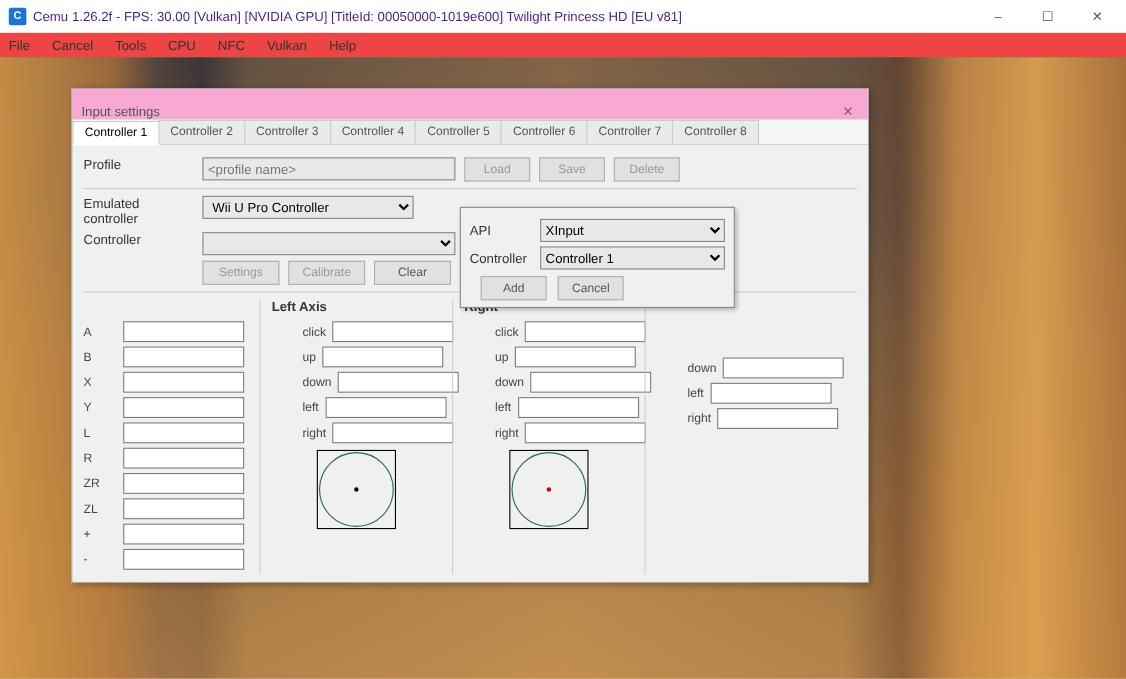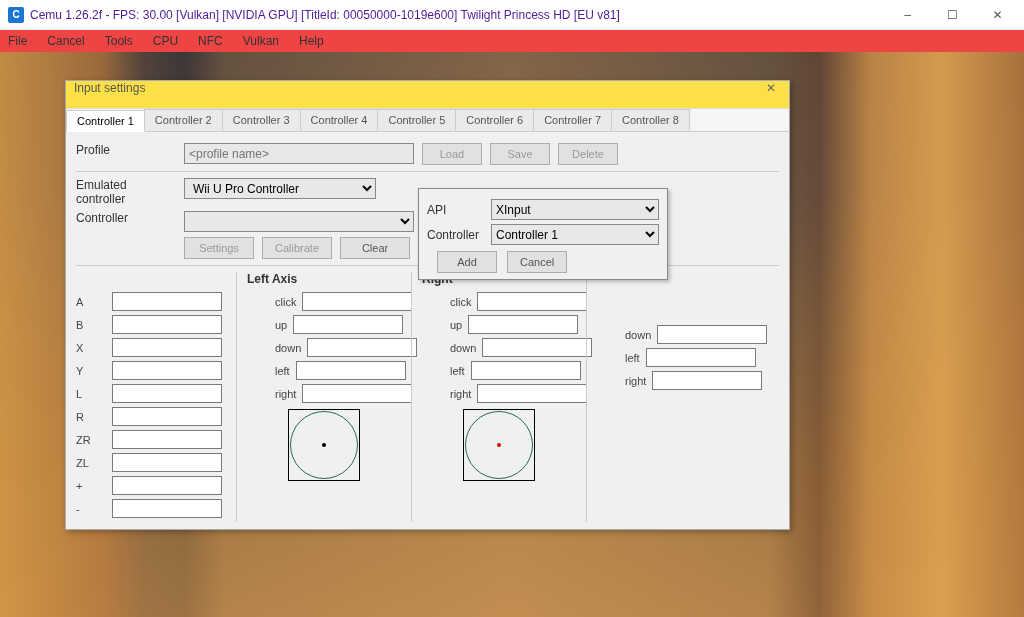--- a/index.html
+++ b/index.html
@@ -18,21 +18,21 @@
 .menubar span { padding: 2px 4px; }
 
 .game-bg { position: absolute; top: 52px; left: 0; right: 0; bottom: 0; 
   background: 
    linear-gradient(90deg, rgba(210,150,70,0.9) 0%, rgba(180,120,60,0.8) 10%, rgba(120,90,60,0.5) 14%, rgba(90,70,50,0.4) 18%, rgba(160,120,70,0.5) 22%, rgba(190,140,80,0.6) 50%, rgba(160,120,70,0.5) 75%, rgba(120,80,50,0.7) 80%, rgba(200,140,70,0.9) 85%, rgba(220,160,80,0.95) 92%, rgba(180,120,60,0.9) 100%),
    linear-gradient(180deg, #2a2a3a 0%, #3a3a4a 25%, #6a5a48 45%, #a87840 75%, #c89050 100%);
 }
 
 
 .dialog { position: absolute; top: 80px; left: 65px; width: 725px; height: 450px; background: #f0f0f0; border: 1px solid #aaa; box-shadow: 2px 2px 6px rgba(0,0,0,0.3); }
-.dlg-title { height: 28px; display:flex; align-items:flex-start; padding: 0 8px; background:#fde047; border-bottom:1px solid #ddd; }
+.dlg-title { height: 28px; display:flex; align-items:flex-end; padding: 0 8px; background:#f9a8d4; border-bottom:1px solid #ddd; }
 .dlg-title span { color:#555; flex:1; }
 .dlg-close { width:20px; text-align:center; color:#666; cursor:pointer; }
 
 .tabs { display:flex; background:#f5f5f5; border-bottom:1px solid #ccc; }
 .tab { padding: 4px 10px; border:1px solid #ccc; border-bottom:none; margin-right:-1px; background:#eaeaea; color:#555; cursor:pointer; font-size:11px; }
 .tab.active { background:#fff; border-bottom:1px solid #fff; position:relative; top:1px; color:#000; }
 
 .dlg-body { padding: 6px 10px; background:#f0f0f0; }
 
 .row { display:flex; align-items:flex-start; margin: 5px 0; gap:8px; }

